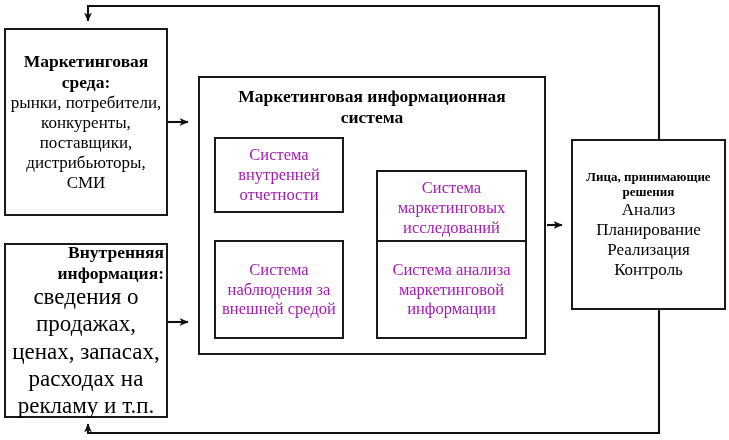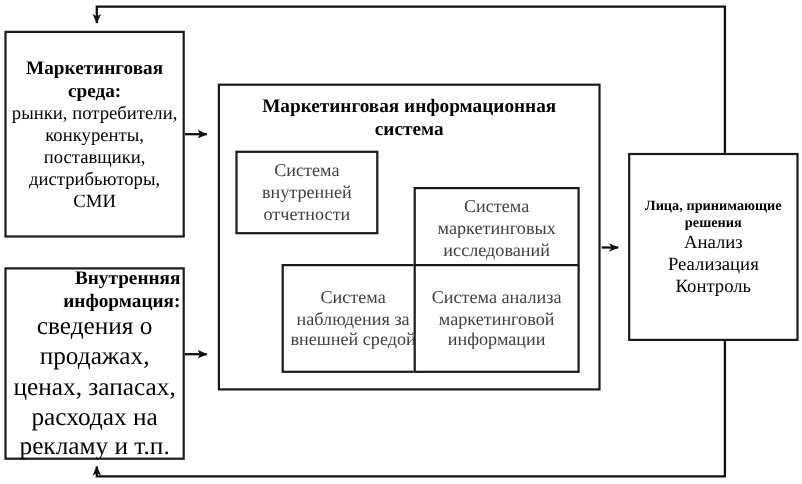--- a/index.html
+++ b/index.html
@@ -78,25 +78,25 @@
     position: absolute;
     box-sizing: border-box;
     border: 2px solid #1a1a1a;
     background: #ffffff;
     display: flex;
     align-items: center;
     justify-content: center;
     text-align: center;
     font-size: 16.5px;
     line-height: 1.2;
-    color: #404040;
+    color: #a21caf;
   }
   #sub-internal-reporting { left: 214px; top: 137px; width: 130px; height: 76px; }
   #sub-market-research   { left: 376px; top: 137px; width: 151px; height: 76px; margin-top: 33px; }
-  #sub-observation       { left: 214px; top: 240px; width: 130px; height: 99px; margin-left: 42px; }
+  #sub-observation       { left: 214px; top: 240px; width: 130px; height: 99px; }
   #sub-analysis          { left: 376px; top: 240px; width: 151px; height: 99px; }
 
   
   #dm-box {
     left: 571px; top: 139px; width: 155px; height: 171px;
     font-size: 17px;
     padding: 2px;
   }
   #dm-box .ttl { font-size: 13px; }
   #dm-box .body { font-size: 17px; }
@@ -168,17 +168,18 @@
   <div class="sub" id="sub-observation">
     <span>Система наблюдения за внешней средой</span>
   </div>
   <div class="sub" id="sub-analysis">
     <span>Система анализа маркетинговой информации</span>
   </div>
 
   <div class="node" id="dm-box">
     <div class="ttl">Лица, принимающие решения</div>
     <div class="body">Анализ</div>
+    <div class="body">Планирование</div>
     <div class="body">Реализация</div>
     <div class="body">Контроль</div>
   </div>
 
 </div>
 
 </body></html>

